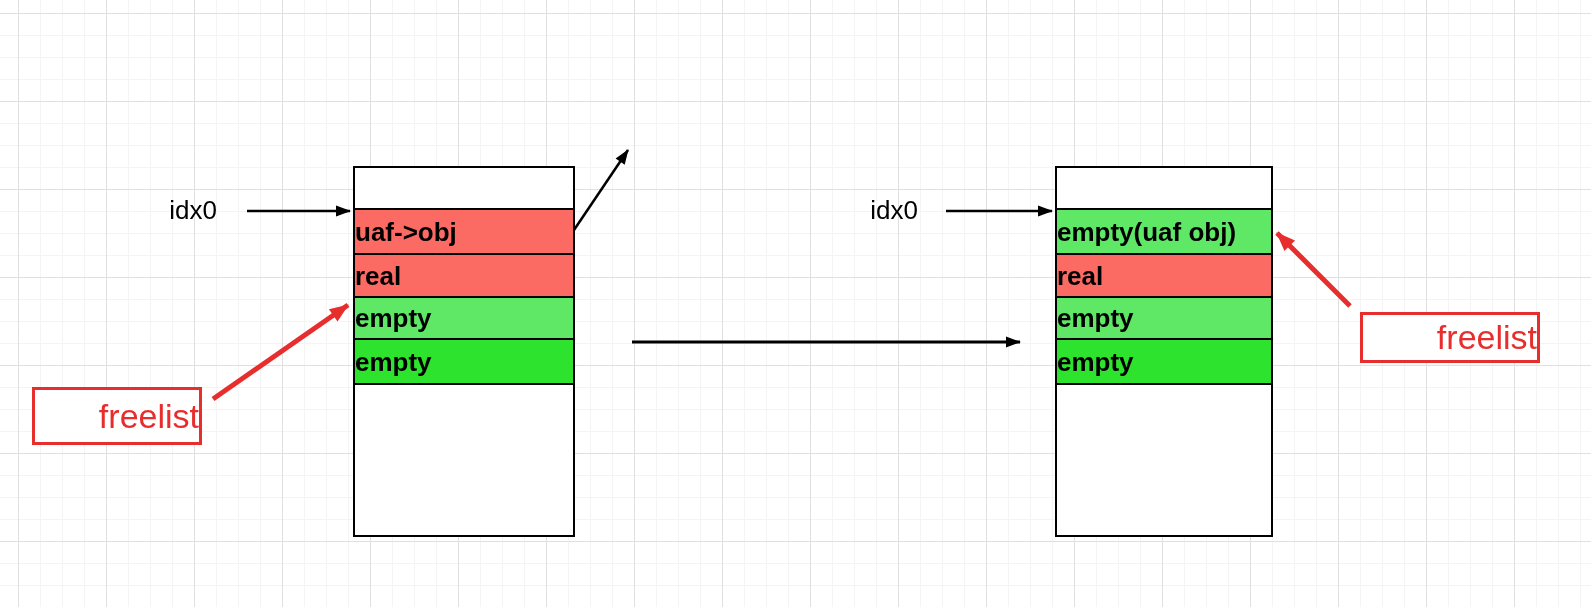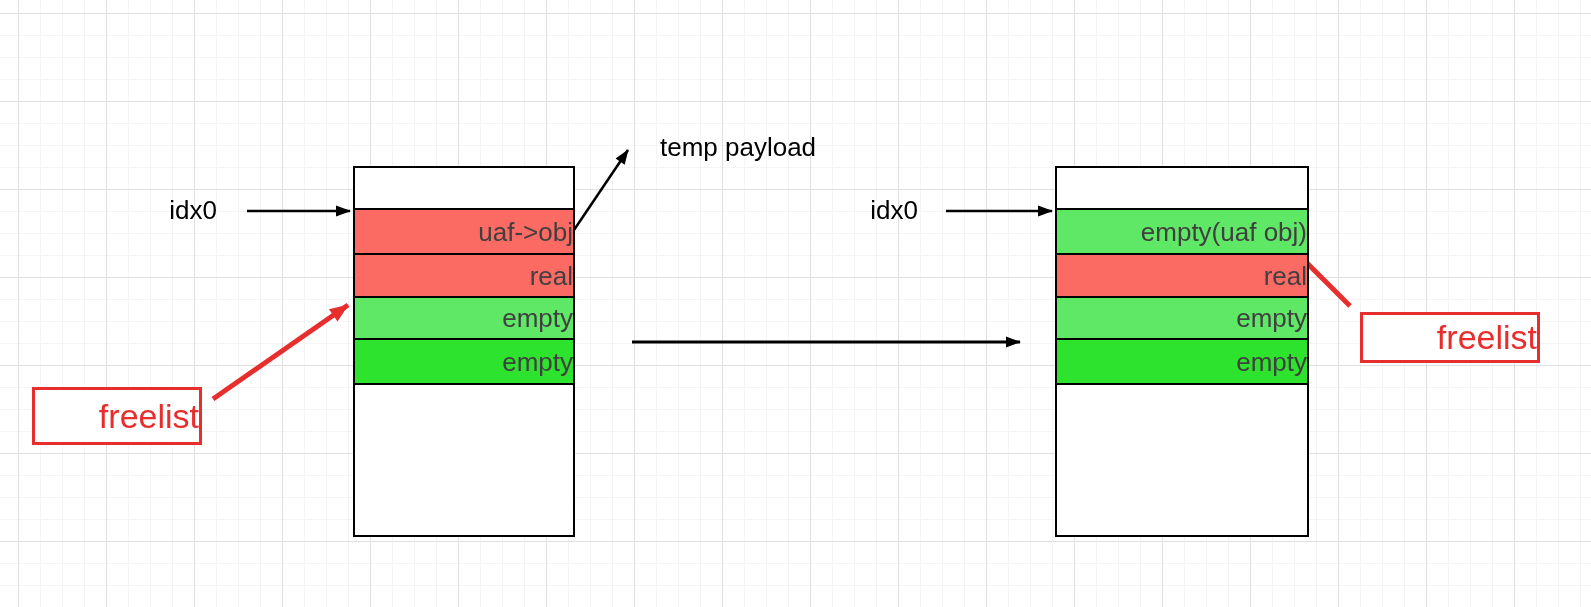--- a/index.html
+++ b/index.html
@@ -24,35 +24,36 @@
 
   
   .membox {
     position: absolute;
     border: 2px solid #000;
     background: #fff;
     display: flex;
     flex-direction: column;
   }
   #membox-left  { left: 353px; top: 166px; width: 222px; height: 371px; }
-  #membox-right { left: 1055px; top: 166px; width: 254px; height: 371px; }
+  #membox-right { left: 1055px; top: 166px; width: 218px; height: 371px; }
 
   .row {
     width: 100%;
     border-bottom: 2px solid #000;
     display: flex;
     align-items: center;
-    justify-content: flex-end;
+    justify-content: flex-start;
     font-size: 26px;
-    color: #404040;
+    color: #000000;
     line-height: 1;
+    font-weight: bold;
   }
   .row:nth-child(1) { height: 42px; }
   .row:nth-child(2) { height: 45px; }
-  .row:nth-child(3) { height: 43px; padding-left: 24px; }
+  .row:nth-child(3) { height: 43px; }
   .row:nth-child(4) { height: 42px; }
   .row:nth-child(5) { height: 45px; }
   .row:nth-child(6) { flex: 1; border-bottom: none; }
 
   .f-white        { background: #ffffff; }
   .f-red          { background: var(--cell-red); }
   .f-green-light  { background: var(--cell-green-light); }
   .f-green-bright { background: var(--cell-green-bright); }
 
   
@@ -103,21 +104,20 @@
     <line class="black-arrow" x1="247" y1="211" x2="350" y2="211" marker-end="url(#ah-black)"></line>
     <line class="black-arrow" x1="946" y1="211" x2="1052" y2="211" marker-end="url(#ah-black)"></line>
     <line class="black-arrow" x1="574" y1="230" x2="628" y2="150" marker-end="url(#ah-black)"></line>
     <line class="mid-arrow" x1="632" y1="342" x2="1020" y2="342" marker-end="url(#ah-black)"></line>
     <line class="red-arrow" x1="213" y1="399" x2="348" y2="305" marker-end="url(#ah-red)"></line>
     <line class="red-arrow" x1="1350" y1="306" x2="1277" y2="233" marker-end="url(#ah-red)"></line>
   </svg>
 
   <div class="label" id="idx0-left">idx0</div>
   <div class="label" id="idx0-right">idx0</div>
-  <div class="label" id="temp-payload">temp payload</div>
 
   <div class="membox" id="membox-left">
     <div class="row f-white">
       <span></span>
     </div>
     <div class="row f-red">
       <span>uaf-&gt;obj</span>
     </div>
     <div class="row f-red">
       <span>real</span>

